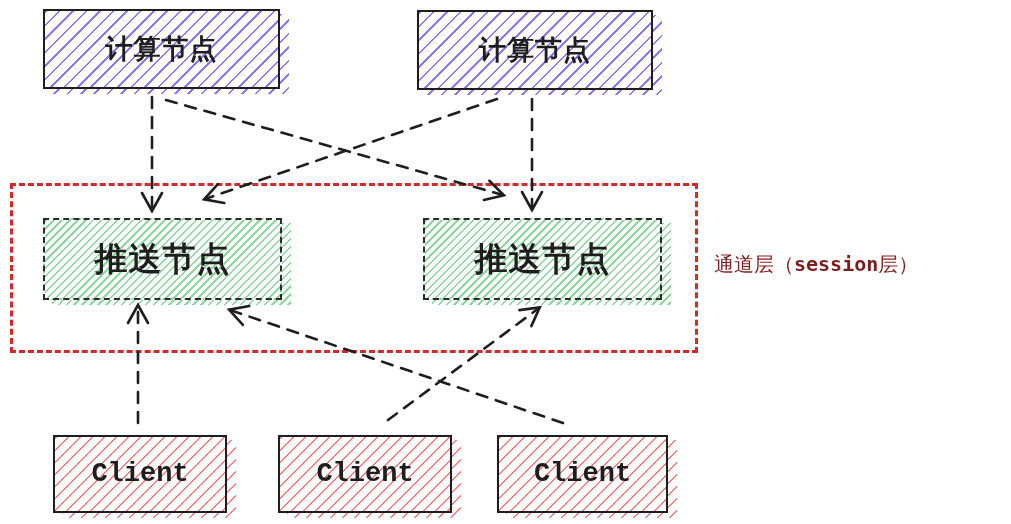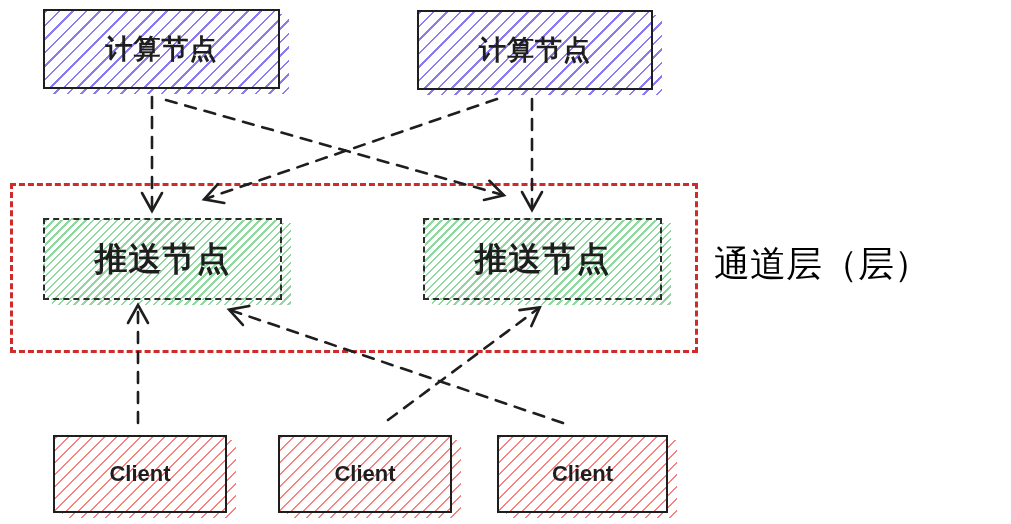--- a/index.html
+++ b/index.html
@@ -21,35 +21,35 @@
   .hatch-purple{background-image:repeating-linear-gradient(135deg,
       var(--compute_hatch) 0, var(--compute_hatch) 1.8px, transparent 1.8px, transparent 9.5px);}
   .hatch-green{background-image:repeating-linear-gradient(135deg,
       var(--push_hatch) 0, var(--push_hatch) 1.7px, transparent 1.7px, transparent 5.6px);}
   .hatch-red{background-image:repeating-linear-gradient(135deg,
       var(--client_hatch) 0, var(--client_hatch) 1.8px, transparent 1.8px, transparent 8.5px);}
 
   .compute .face{border:2.6px solid var(--ink);font-size:27px;font-weight:600;letter-spacing:1px;}
   .push .face{border:2.6px dashed #2b2b2b;font-size:33px;font-weight:600;letter-spacing:1px;}
   .client .face{border:2.6px solid var(--ink);
-      font-family:Liberation Sans, sans-serif;font-weight:bold;font-size:22px;}
+      font-family:Liberation Mono, monospace;font-weight:bold;font-size:27px;}
 
   .compute-1{left:43px;top:9px;width:237px;height:80px;}
   .compute-2{left:417px;top:10px;width:236px;height:80px;}
   .push-1{left:43px;top:218px;width:239px;height:82px;}
   .push-2{left:423px;top:218px;width:239px;height:82px;}
   .client-1{left:53px;top:435px;width:174px;height:78px;}
   .client-2{left:278px;top:435px;width:174px;height:78px;}
   .client-3{left:497px;top:435px;width:171px;height:78px;}
 
   .channel-container{position:absolute;left:10px;top:183px;width:688px;height:170px;
       border:3.2px dashed var(--container_border);}
 
   .channel-label{position:absolute;left:714px;top:246px;height:36px;display:flex;align-items:center;
-      font-size:36px;color:#000000;white-space:nowrap;}
+      font-size:20px;color:#7f1d1d;white-space:nowrap;}
   .channel-label .mono{font-family:"DejaVu Sans Mono","Liberation Mono",monospace;font-weight:bold;}
 
   .edges{position:absolute;left:0;top:0;width:1011px;height:524px;pointer-events:none;z-index:5;}
 </style>
 </head>
 <body>
 
 <div class="canvas">
 
   <div class="channel-container"></div>
@@ -75,20 +75,21 @@
   </div>
   <div class="node push push-2">
     <div class="shadow hatch-green"></div>
     <div class="face hatch-green">
       <span>推送节点</span>
     </div>
   </div>
 
   <div class="channel-label">
     <span>通道层（</span>
+      <span class="mono">session</span>
       <span>层）</span>
   </div>
 
   <div class="node client client-1">
     <div class="shadow hatch-red"></div>
     <div class="face hatch-red">
       <span>Client</span>
     </div>
   </div>
   <div class="node client client-2">

